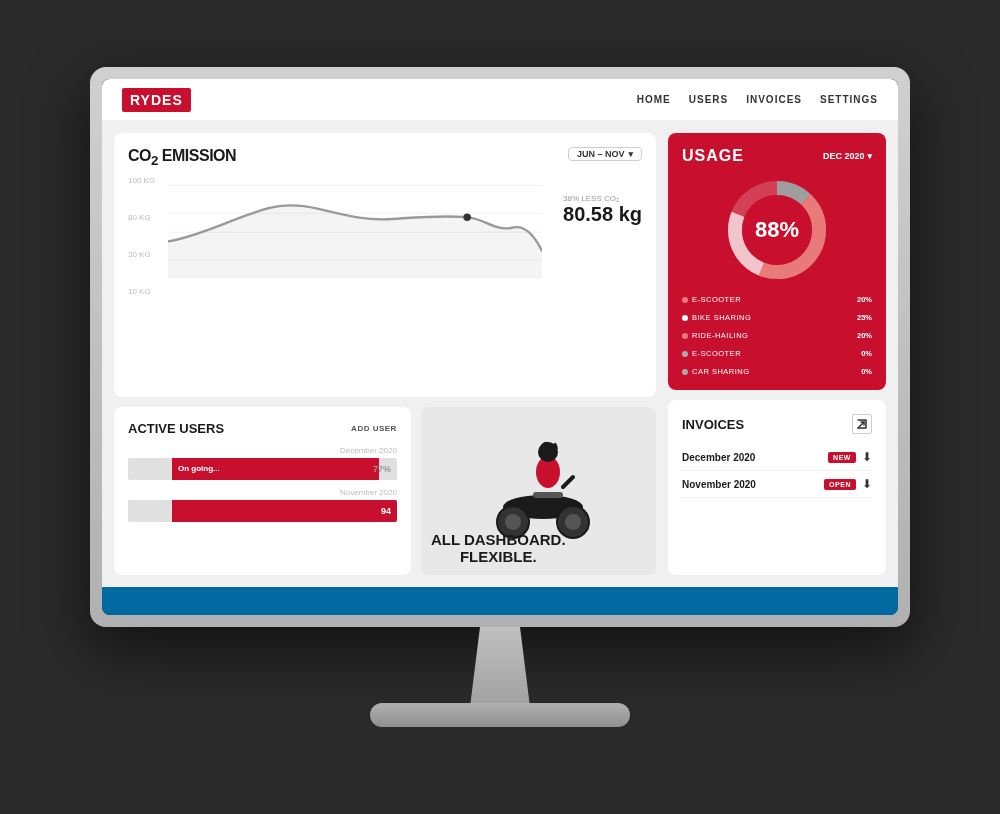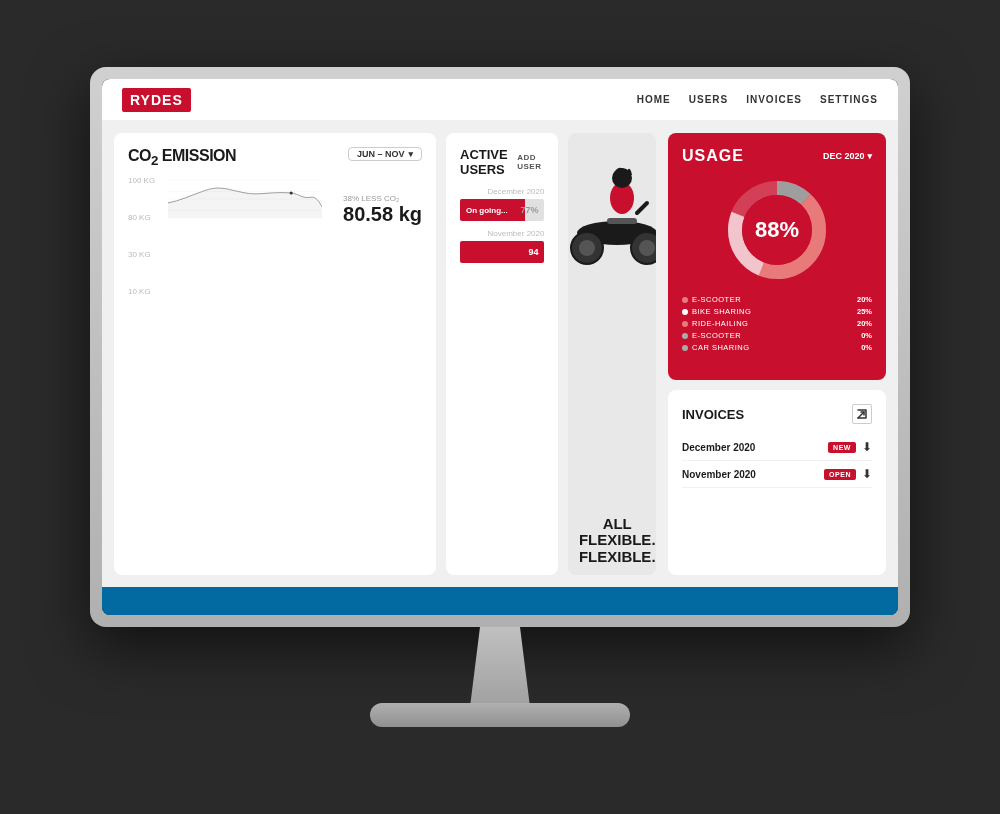--- a/index.html
+++ b/index.html
@@ -115,21 +115,21 @@
     .main-content {
       display: flex;
       height: calc(100% - 70px);
       background: #f0f0f0;
     }
 
     .left-panel {
       flex: 1;
       padding: 12px;
       display: flex;
-      flex-direction: row;
+      flex-direction: column;
       gap: 10px;
     }
 
     
     .co2-card {
       background: #fff;
       border-radius: 8px;
       padding: 14px;
       flex: 1.4;
       position: relative;
@@ -265,20 +265,21 @@
       overflow: hidden;
       position: relative;
     }
 
     .bar-fill {
       height: 100%;
       background: #c8102e;
       display: flex;
       align-items: center;
       padding-left: 6px;
+      margin-left: 44px;
     }
 
     .bar-label {
       font-size: 8px;
       font-weight: 700;
       color: #fff;
     }
 
     .bar-pct {
       position: absolute;
@@ -391,21 +392,21 @@
     .donut-label {
       position: absolute;
       font-size: 22px;
       font-weight: 900;
       color: #fff;
     }
 
     .legend {
       display: flex;
       flex-direction: column;
-      gap: 3px;
+      gap: 9px;
     }
 
     .legend-item {
       display: flex;
       align-items: center;
       gap: 4px;
       font-size: 7.5px;
     }
 
     .legend-dot {
@@ -614,21 +615,21 @@
                   <circle cx="55" cy="115" r="16" fill="#333" stroke="#1a1a1a" stroke-width="2"></circle>
                   <circle cx="55" cy="115" r="8" fill="#555"></circle>
                   <circle cx="115" cy="115" r="16" fill="#333" stroke="#1a1a1a" stroke-width="2"></circle>
                   <circle cx="115" cy="115" r="8" fill="#555"></circle>
 
                   <line x1="105" y1="80" x2="115" y2="70" stroke="#1a1a1a" stroke-width="4" stroke-linecap="round"></line>
 
                   <rect x="75" y="85" width="30" height="6" rx="3" fill="#555"></rect>
                 </svg>
                 <div class="scooter-text">
-                  <span>ALL FLEXIBLE.</span><br>
+                  <span>ALL DASHBOARD.</span><br>
                   <span>FLEXIBLE.</span>
                 </div>
               </div>
             </div>
           </div>
 
           <div class="right-panel">
 
             <div class="usage-card">
               <div class="usage-header">

